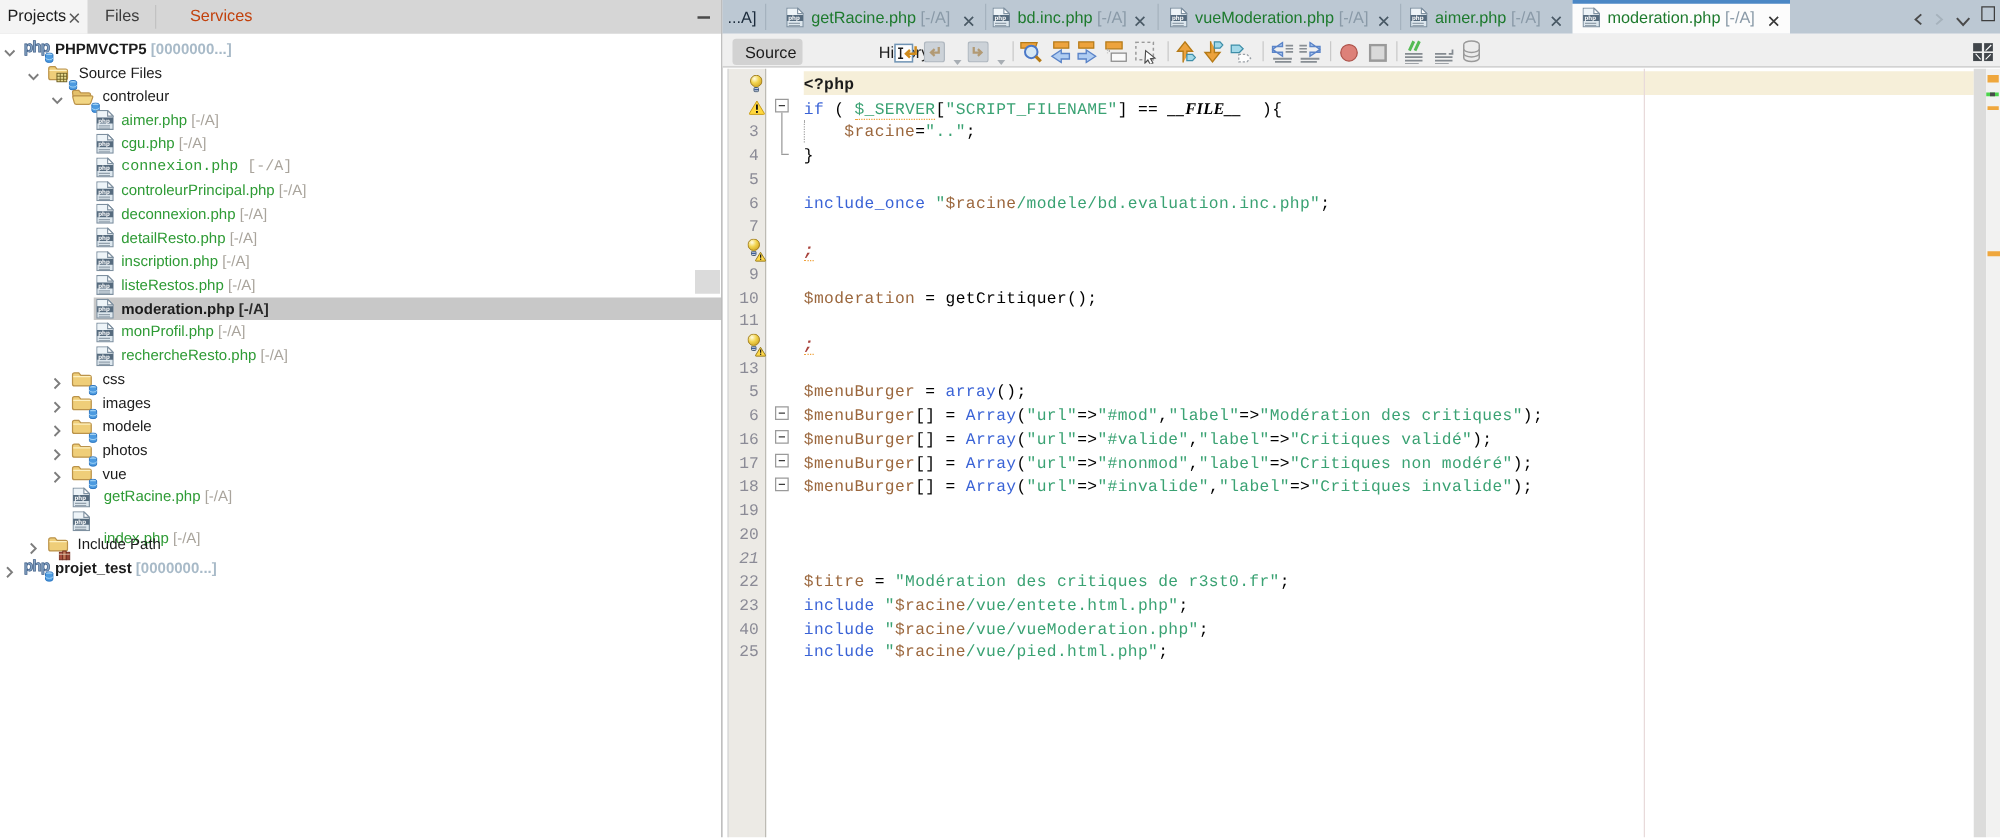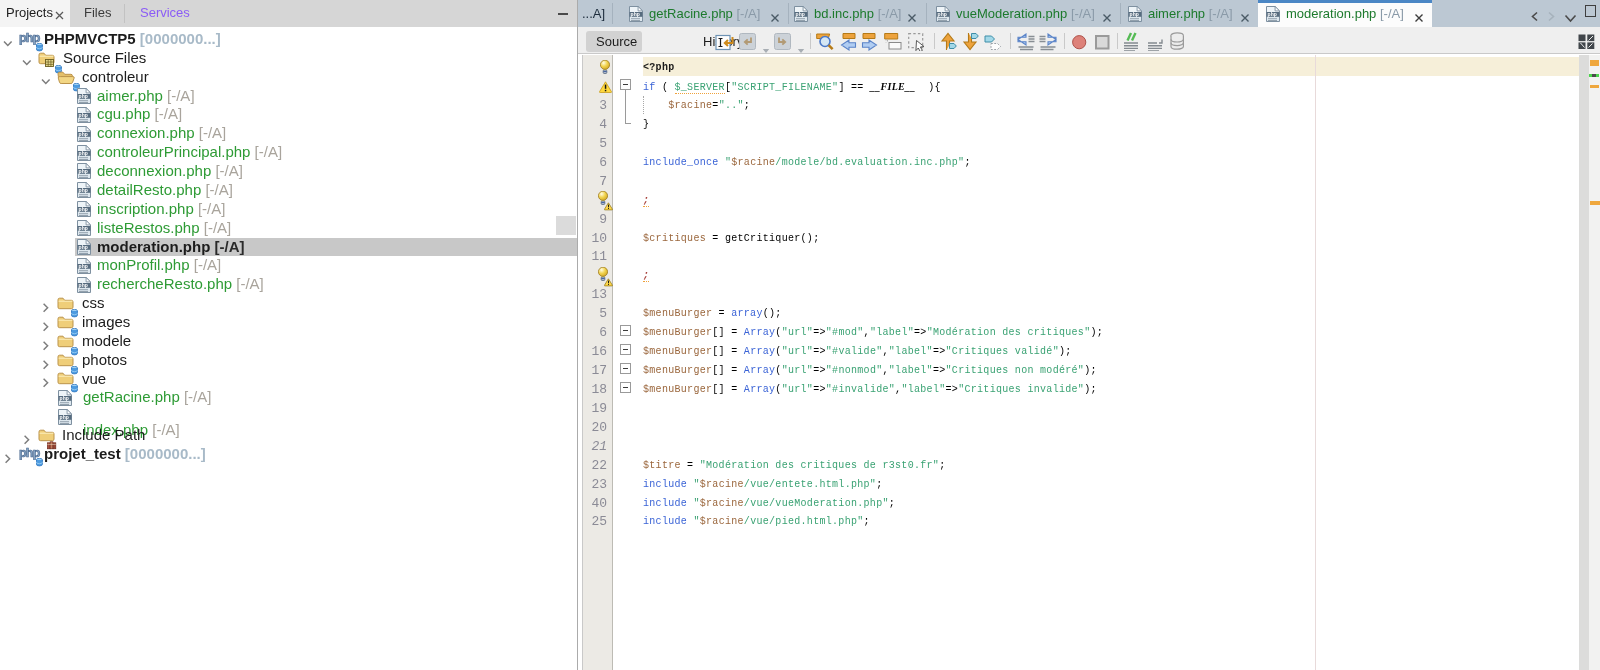--- a/index.html
+++ b/index.html
@@ -1,41 +1,41 @@
 <!DOCTYPE html>
 <html><head><meta charset="utf-8"><style>
 
 * { margin:0; padding:0; box-sizing:border-box; }
 html,body { width:1600px; height:670px; overflow:hidden; }
 body { font-family:"Liberation Sans", sans-serif; position:relative; background:#fff; }
 .abs { position:absolute; }
 .ui { font-size:13px; color:#1c1c1c; }
-.mono { font-family:"Liberation Mono", monospace; font-size:10px; letter-spacing:0.3px; line-height:18.93px; white-space:pre; }
+.mono { font-family:"Liberation Mono", monospace; font-size:13px; letter-spacing:0.3px; line-height:18.93px; white-space:pre; }
 .kw { color:#3a63d6; }
 .st { color:#3aa273; }
 .vr { color:#9b673d; }
 .ln { position:absolute; left:643px; height:18.93px; }
 .num { position:absolute; left:578px; width:29px; text-align:right; color:#8b8b96; font-family:"Liberation Mono",monospace; font-size:13px; line-height:18.93px; }
 .wavy { border-bottom:1.6px dotted #efa23c; padding-bottom:0px; }
 .fold { position:absolute; left:620px; width:11px; height:11px; border:1px solid #9a9a9a; background:#fff; }
 .fold:after { content:""; position:absolute; left:2px; right:2px; top:4px; height:1px; background:#3c3c3c; }
-.trow { position:absolute; white-space:nowrap; font-size:15px; color:#1c1c1c; }
+.trow { position:absolute; white-space:nowrap; font-size:12px; color:#1c1c1c; }
 .green { color:#2e9b35; }
 .ann { color:#a9a49c; }
 
 </style></head><body>
 <div class="abs" style="left:0;top:0;width:577px;height:27px;background:#d6d6d6"></div>
 <div class="abs" style="left:0;top:0;width:70px;height:27px;background:#f4f4f4"></div>
 <div class="abs ui" style="left:6px;top:5px;">Projects</div>
 <div style="position:absolute;left:54px;top:7px"><svg width="11" height="11" viewBox="0 0 11 11">
       <path d="M2 2 L9 9 M9 2 L2 9" stroke="#5a5a5a" stroke-width="1.3"></path>
     </svg></div>
 <div class="abs ui" style="left:84px;top:5px;color:#3c3c3c">Files</div>
 <div class="abs" style="left:124px;top:4px;width:1px;height:19px;background:#c2c2c2"></div>
-<div class="abs ui" style="left:140px;top:5px;color:#8b5cf6">Services</div>
+<div class="abs ui" style="left:152px;top:5px;color:#c2410c">Services</div>
 <div class="abs" style="left:558px;top:13px;width:10px;height:2px;background:#4a4a4a"></div>
 <div style="position:absolute;left:3px;top:34.93px"><svg width="10" height="10" viewBox="0 0 10 10">
       <path d="M1.0 2.4 L4.8 6.4 L8.6 2.4" fill="none" stroke="#7d7d7d" stroke-width="1.5"></path>
     </svg></div>
 <div style="position:absolute;left:19px;top:31.43px"><svg width="22" height="14" viewBox="0 0 22 14">
       <text x="0" y="10.5" font-family="Liberation Sans, sans-serif" font-size="12.5" font-weight="bold" fill="#85a4c4" stroke="#44628a" stroke-width="0.6" letter-spacing="-0.8">php</text>
     </svg></div>
 <div style="position:absolute;left:36px;top:38.43px"><svg width="7" height="9" viewBox="0 0 7 9">
       <ellipse cx="3.4" cy="1.9" rx="3" ry="1.6" fill="#9ed0f4" stroke="#2e76c0" stroke-width="0.8"></ellipse>
       <path d="M0.4 1.9 v4.4 a3 1.6 0 0 0 6 0 V1.9" fill="#4d9be0" stroke="#2e76c0" stroke-width="0.8"></path>
@@ -94,21 +94,21 @@
 <div class="trow green" style="left:97px;top:105.4px;line-height:18.86px;">cgu.php<span class="ann"> [-/A]</span></div>
 <div style="position:absolute;left:77px;top:125.72999999999999px"><svg width="14" height="16" viewBox="0 0 14 16">
       <path d="M0.5 0.5 h8.6 l4.4 4.4 v10.6 h-13 z" fill="#dde7ee" stroke="#7e90a0"></path>
       <path d="M1 1 h8 l4 4 v1 h-12 z" fill="#eef4f8" stroke="none"></path>
       <path d="M9.1 0.5 l4.4 4.4 h-4.4 z" fill="#ffffff" stroke="#7e90a0" stroke-width="0.9"></path>
       <rect x="0.5" y="6" width="13" height="4.8" fill="#566b7e"></rect>
       <text x="1.6" y="10" font-family="Liberation Sans, sans-serif" font-size="5" font-weight="bold" fill="#ffffff">php</text>
       <rect x="2" y="12.2" width="9" height="1" fill="#93a1ad"></rect>
       <rect x="2" y="14" width="9" height="1" fill="#93a1ad"></rect>
     </svg></div>
-<div class="trow green" style="left:97px;top:124.3px;line-height:18.86px;">connexion.php<span class="ann"> [-/A]</span></div>
+<div class="trow green" style="left:97px;top:124.3px;line-height:18.86px;font-family:Liberation Mono, monospace;">connexion.php<span class="ann"> [-/A]</span></div>
 <div style="position:absolute;left:77px;top:144.59px"><svg width="14" height="16" viewBox="0 0 14 16">
       <path d="M0.5 0.5 h8.6 l4.4 4.4 v10.6 h-13 z" fill="#dde7ee" stroke="#7e90a0"></path>
       <path d="M1 1 h8 l4 4 v1 h-12 z" fill="#eef4f8" stroke="none"></path>
       <path d="M9.1 0.5 l4.4 4.4 h-4.4 z" fill="#ffffff" stroke="#7e90a0" stroke-width="0.9"></path>
       <rect x="0.5" y="6" width="13" height="4.8" fill="#566b7e"></rect>
       <text x="1.6" y="10" font-family="Liberation Sans, sans-serif" font-size="5" font-weight="bold" fill="#ffffff">php</text>
       <rect x="2" y="12.2" width="9" height="1" fill="#93a1ad"></rect>
       <rect x="2" y="14" width="9" height="1" fill="#93a1ad"></rect>
     </svg></div>
 <div class="trow green" style="left:97px;top:143.2px;line-height:18.86px;">controleurPrincipal.php<span class="ann"> [-/A]</span></div>
@@ -571,21 +571,21 @@
 <div class="fold" style="top:382.1px"></div>
 <div class="abs" style="left:625px;top:90.2px;width:1px;height:32.9px;background:#9a9a9a"></div>
 <div class="abs" style="left:625px;top:123.1px;width:6px;height:1px;background:#9a9a9a"></div>
 <div class="abs" style="left:643px;top:95.7px;width:1px;height:18px;border-left:1px dotted #a8a8a8"></div>
 <div class="ln mono" style="top:59.1px"><span style="font-weight:bold;color:#1b1b1b">&lt;?php</span></div>
 <div class="ln mono" style="top:78.0px"><span class="kw">if</span> ( <span class="st wavy">$_SERVER</span>[<span class="st">"SCRIPT_FILENAME"</span>] == <span style="font-family:'Liberation Serif',serif;font-style:italic;font-weight:bold">__FILE__</span>  ){</div>
 <div class="ln mono" style="top:97.0px">    <span class="vr">$racine</span>=<span class="st">".."</span>;</div>
 <div class="ln mono" style="top:115.9px">}</div>
 <div class="ln mono" style="top:153.8px"><span class="kw">include_once</span> <span class="st">"<span class="vr">$racine</span>/modele/bd.evaluation.inc.php"</span>;</div>
 <div class="ln mono" style="top:191.6px"><span class="wavy" style="color:#a8423c;font-style:italic;font-weight:bold">;</span></div>
-<div class="ln mono" style="top:229.5px"><span class="vr">$critiques</span> = getCritiquer();</div>
+<div class="ln mono" style="top:229.5px"><span class="vr">$moderation</span> = getCritiquer();</div>
 <div class="ln mono" style="top:267.3px"><span class="wavy" style="color:#a8423c;font-style:italic;font-weight:bold">;</span></div>
 <div class="ln mono" style="top:305.2px"><span class="vr">$menuBurger</span> = <span class="kw">array</span>();</div>
 <div class="ln mono" style="top:324.1px"><span class="vr">$menuBurger</span>[] = <span class="kw">Array</span>(<span class="st">"url"</span>=&gt;<span class="st">"#mod"</span>,<span class="st">"label"</span>=&gt;<span class="st">"Modération des critiques"</span>);</div>
 <div class="ln mono" style="top:343.1px"><span class="vr">$menuBurger</span>[] = <span class="kw">Array</span>(<span class="st">"url"</span>=&gt;<span class="st">"#valide"</span>,<span class="st">"label"</span>=&gt;<span class="st">"Critiques validé"</span>);</div>
 <div class="ln mono" style="top:362.0px"><span class="vr">$menuBurger</span>[] = <span class="kw">Array</span>(<span class="st">"url"</span>=&gt;<span class="st">"#nonmod"</span>,<span class="st">"label"</span>=&gt;<span class="st">"Critiques non modéré"</span>);</div>
 <div class="ln mono" style="top:380.9px"><span class="vr">$menuBurger</span>[] = <span class="kw">Array</span>(<span class="st">"url"</span>=&gt;<span class="st">"#invalide"</span>,<span class="st">"label"</span>=&gt;<span class="st">"Critiques invalide"</span>);</div>
 <div class="ln mono" style="top:456.6px"><span class="vr">$titre</span> = <span class="st">"Modération des critiques de r3st0.fr"</span>;</div>
 <div class="ln mono" style="top:475.6px"><span class="kw">include</span> <span class="st">"<span class="vr">$racine</span>/vue/entete.html.php"</span>;</div>
 <div class="ln mono" style="top:494.5px"><span class="kw">include</span> <span class="st">"<span class="vr">$racine</span>/vue/vueModeration.php"</span>;</div>
 <div class="ln mono" style="top:513.4px"><span class="kw">include</span> <span class="st">"<span class="vr">$racine</span>/vue/pied.html.php"</span>;</div>

